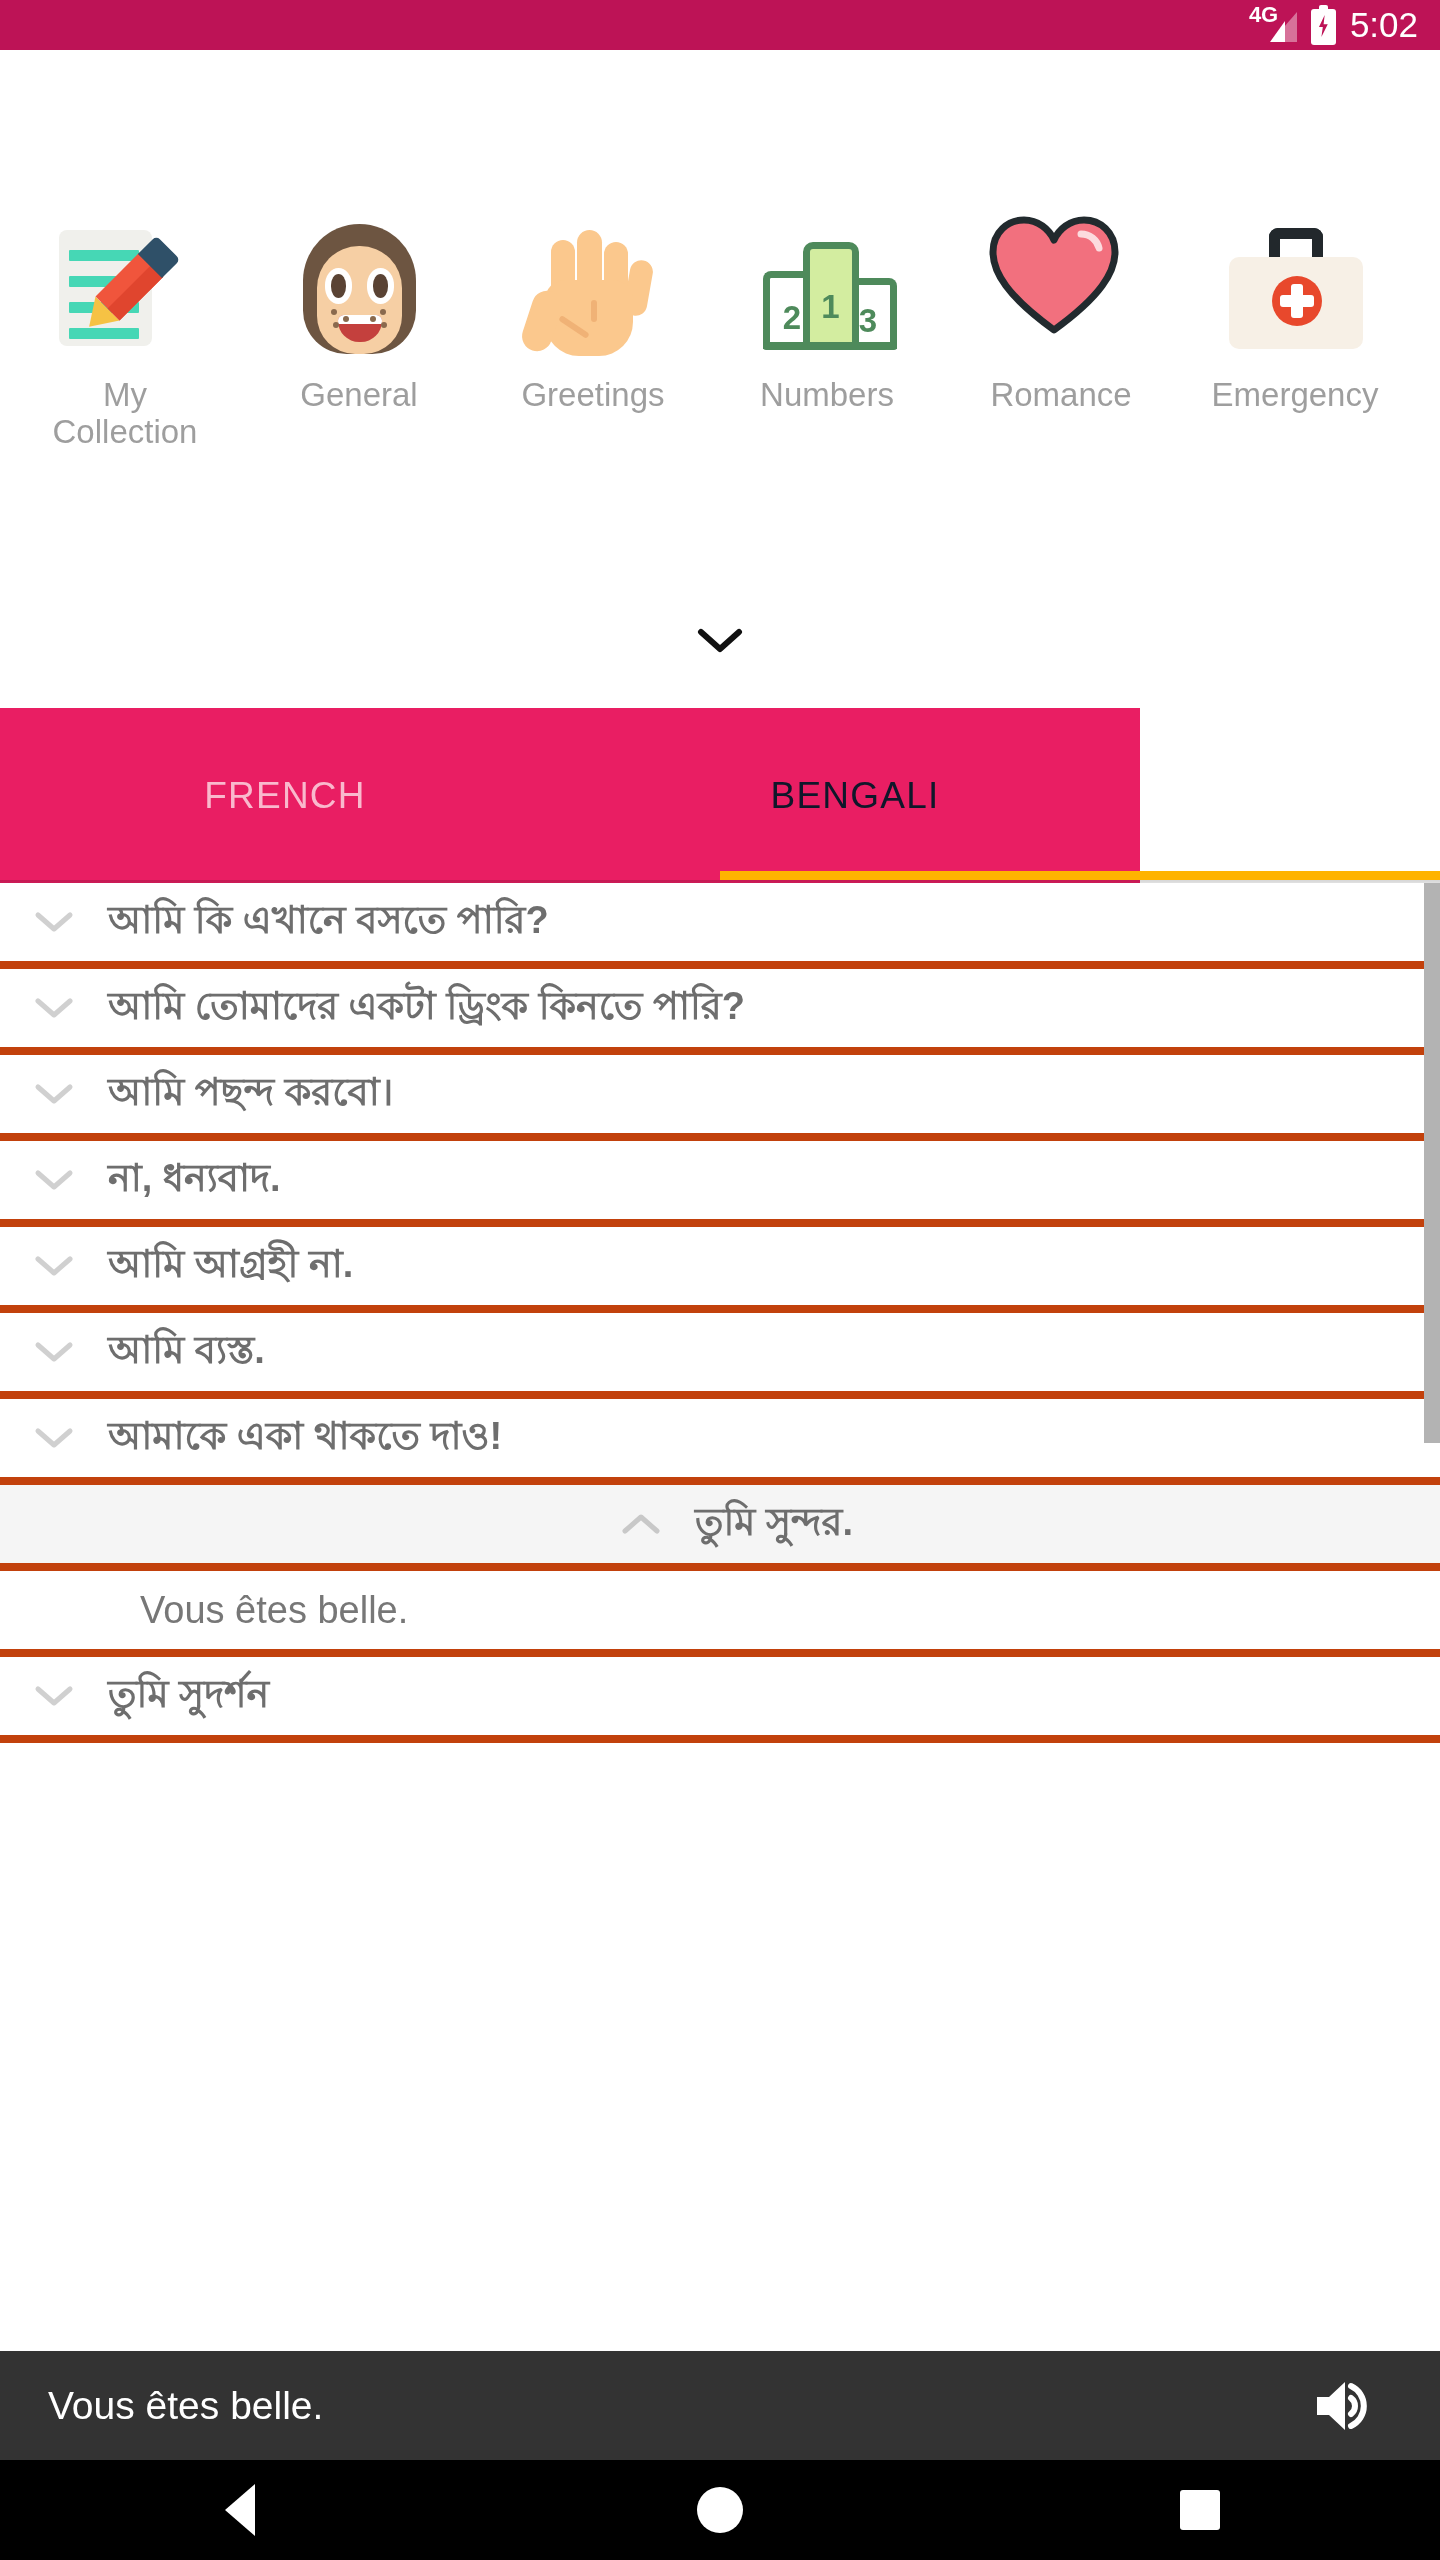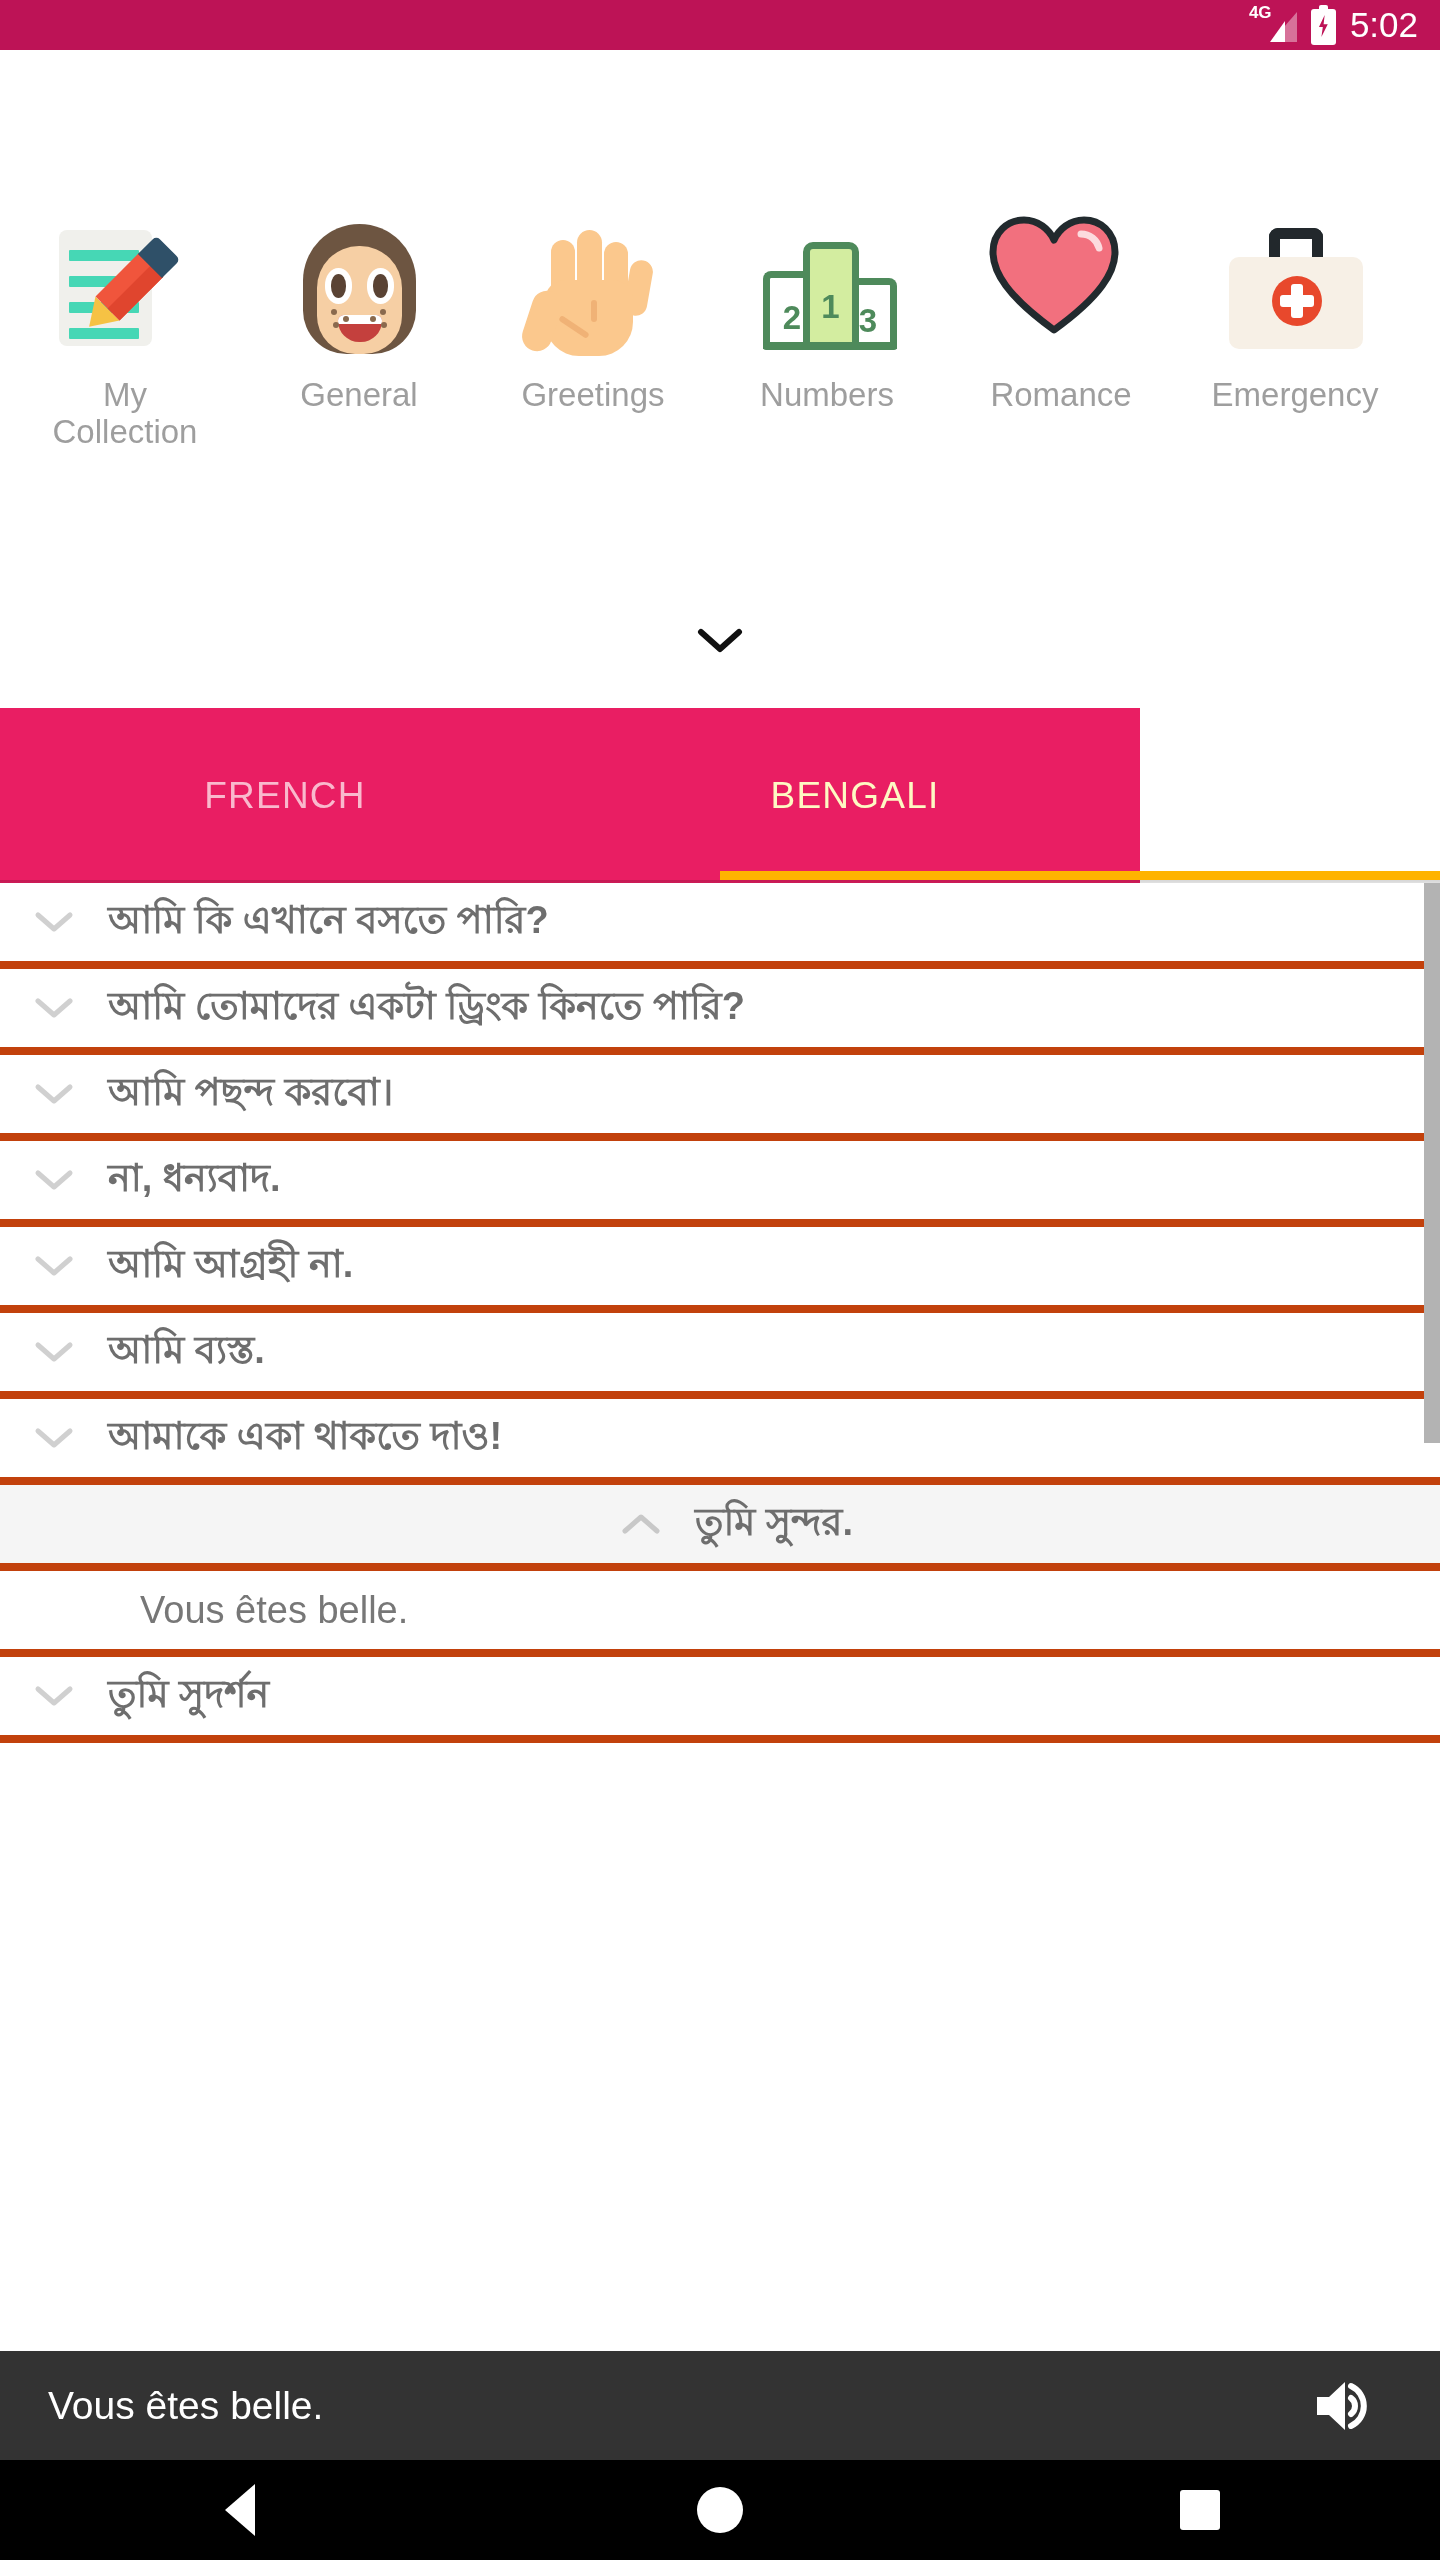--- a/index.html
+++ b/index.html
@@ -14,21 +14,21 @@
   
   .statusbar {
     position:absolute; top:0; left:0; width:1440px; height:50px;
     background:#bd1356; display:flex; align-items:center;
     justify-content:flex-end; padding-right:22px;
   }
   .sb-right { display:flex; align-items:center; gap:14px; }
   .sig { position:relative; width:46px; height:38px; }
   .sig .g4 {
     position:absolute; top:-2px; left:-2px;
-    font-size:17px; font-weight:bold; color:#fff; line-height:1;
+    font-size:22px; font-weight:bold; color:#fff; line-height:1;
   }
   .sig .tri-bg {
     position:absolute; right:0; bottom:2px;
     width:0; height:0; border-left:26px solid transparent;
     border-bottom:30px solid rgba(255,255,255,0.40);
   }
   .sig .tri-fg {
     position:absolute; right:12px; bottom:2px;
     width:0; height:0; border-left:15px solid transparent;
     border-bottom:21px solid #ffffff;
@@ -238,21 +238,21 @@
   
   .tabs {
     position:absolute; top:708px; left:0; width:1140px; height:175px;
     background:#e91e63; display:flex;
   }
   .tab {
     flex:1 1 50%; display:flex; align-items:center; justify-content:center;
     font-size:37px; letter-spacing:1.2px; position:relative;
   }
   .tab.inactive { color:#f9b9cd; }
-  .tab.active { color:#fef9c3; }
+  .tab.active { color:#0f172a; }
   .tab-indicator {
     position:absolute; left:720px; top:871px; width:720px; height:9px;
     background:#ffb300;
   }
   .tabs-shadow {
     position:absolute; top:880px; left:0; width:1440px; height:12px;
     background:linear-gradient(to bottom, rgba(0,0,0,0.16), rgba(0,0,0,0));
   }
 
   

